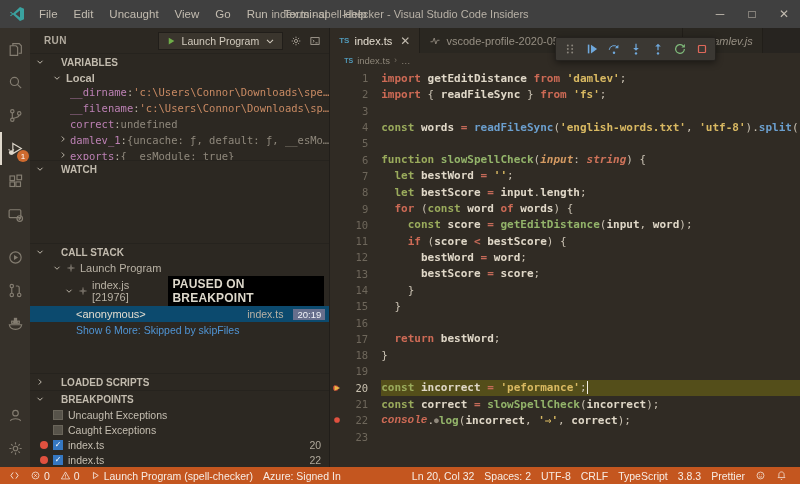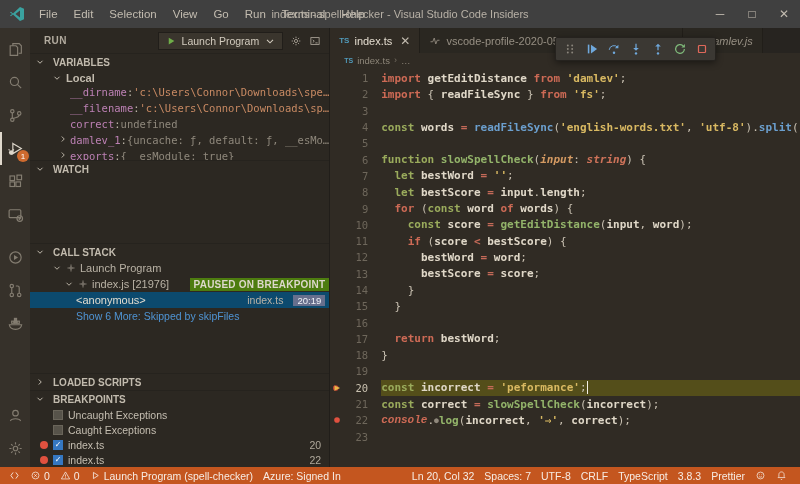--- a/index.html
+++ b/index.html
@@ -31,37 +31,37 @@
 
   
   .sidebar { flex:0 0 232px; background:#2c2822; border-right:1px solid #211e1a; display:flex; flex-direction:column;
              font-size:11px; color:#b9b2a5; min-height:0; }
   .run-header { flex:0 0 25px; display:flex; align-items:center; padding:0 8px 0 14px; gap:7px; }
   .run-title { font-size:10px; font-weight:bold; letter-spacing:.4px; color:#b2ab9f; }
   .launch-select { margin-left:auto; height:18px; background:#3a352d; border:1px solid #211e1a; display:flex;
                    align-items:center; gap:5px; padding:0 6px; font-size:10.5px; color:#d2cbbe; }
   .icon-btn { color:#b2ab9f; display:flex; }
   .icon-btn svg, .launch-select svg { width:12px; height:12px; }
-  .section-header { flex:0 0 17px; display:flex; align-items:center; gap:8px; padding-left:5px;
+  .section-header { flex:0 0 17px; display:flex; align-items:center; gap:16px; padding-left:5px;
                     font-size:10px; font-weight:bold; color:#c2bbae; border-top:1px solid #26231e; }
   .section-header svg { width:10px; height:10px; }
   .var-scope { flex:0 0 16px; display:flex; align-items:center; gap:4px; padding-left:22px; font-weight:bold; color:#c2bbae; }
   .var-scope svg { width:10px; height:10px; }
   .vars-body { height:74px; overflow:hidden; flex:0 0 74px; }
   .var-row { height:16px; display:flex; align-items:flex-start; padding-left:40px; white-space:nowrap; overflow:hidden;
              font-family:"DejaVu Sans Mono", monospace; font-size:10.5px; }
   .var-row.expandable { padding-left:28px; }
   .var-row svg { width:10px; height:10px; margin-right:2px; flex:0 0 10px; color:#b9b2a5; }
   .var-key { color:#bd81b5; }
   .v-string { color:#c98a63; }
   .v-muted { color:#8f887c; }
   .watch-body { flex:0 0 66px; }
   .cs-row { flex:0 0 16px; display:flex; align-items:center; gap:4px; font-size:11px; }
   .cs-row svg { width:10px; height:10px; flex:0 0 10px; }
-  .cs-badge { font-size:10px; font-weight:bold; background:#4d7c0f; color:#ddd8cb; padding:1px 4px; margin-left:auto; letter-spacing:.2px; }
+  .cs-badge { font-size:12px; font-weight:bold; background:#000000; color:#ddd8cb; padding:1px 4px; margin-left:auto; margin-right:5px; letter-spacing:.2px; }
   .cs-frame { background:#0c4a6e; color:#e2dccf; }
   .cs-file { margin-left:auto; color:#b9b2a5; font-size:10.5px; }
   .cs-pos { background:#676f8d; color:#f0f2f8; font-size:9.5px; padding:0 4px; margin:0 4px 0 6px; }
   .cs-link { color:#4f94d4; padding-left:46px; font-size:10.5px; flex:0 0 16px; display:flex; align-items:center; }
   .sb-spacer { flex:1 1 auto; }
   .bp-row { flex:0 0 15px; display:flex; align-items:center; gap:5px; padding:0 8px 0 10px; font-size:10.5px; color:#c5beb1; }
   .bp-dot { width:8px; height:8px; border-radius:50%; flex:0 0 8px; }
   .bp-dot.on { background:#e0513f; }
   .checkbox { width:10px; height:10px; flex:0 0 10px; display:flex; align-items:center; justify-content:center;
               font-size:8px; color:#fff; background:#57534a; border:1px solid #6a655a; }
@@ -118,21 +118,21 @@
 
 <div class="window">
 
   <div class="titlebar">
     <svg class="logo" viewBox="0 0 16 16">
       <path fill="#3aa2a0" d="M11 1 L4 7.4 L1.9 5.8 L1 6.4 L3.2 8 L1 9.6 L1.9 10.2 L4 8.6 L11 15 L15 13.2 V2.8 Z M11 4.6 V11.4 L6.4 8 Z"></path>
     </svg>
     <div class="menus">
         <div class="menu-item">File</div>
         <div class="menu-item">Edit</div>
-        <div class="menu-item">Selection</div>
+        <div class="menu-item">Uncaught</div>
         <div class="menu-item">View</div>
         <div class="menu-item">Go</div>
         <div class="menu-item">Run</div>
         <div class="menu-item">Terminal</div>
         <div class="menu-item">Help</div>
       </div>
     <div class="win-title">index.ts - spell-checker - Visual Studio Code Insiders</div>
     <div class="win-controls">
       <div class="win-btn">─</div>
       <div class="win-btn">□</div>
@@ -628,21 +628,21 @@
         </div>
         <div class="sb-item">
           <span>Azure: Signed In</span>
         </div>
       </div>
     <div class="sb-right">
         <div class="sb-item">
           <span>Ln 20, Col 32</span>
         </div>
         <div class="sb-item">
-          <span>Spaces: 7</span>
+          <span>Spaces: 2</span>
         </div>
         <div class="sb-item">
           <span>UTF-8</span>
         </div>
         <div class="sb-item">
           <span>CRLF</span>
         </div>
         <div class="sb-item">
           <span>TypeScript</span>
         </div>

